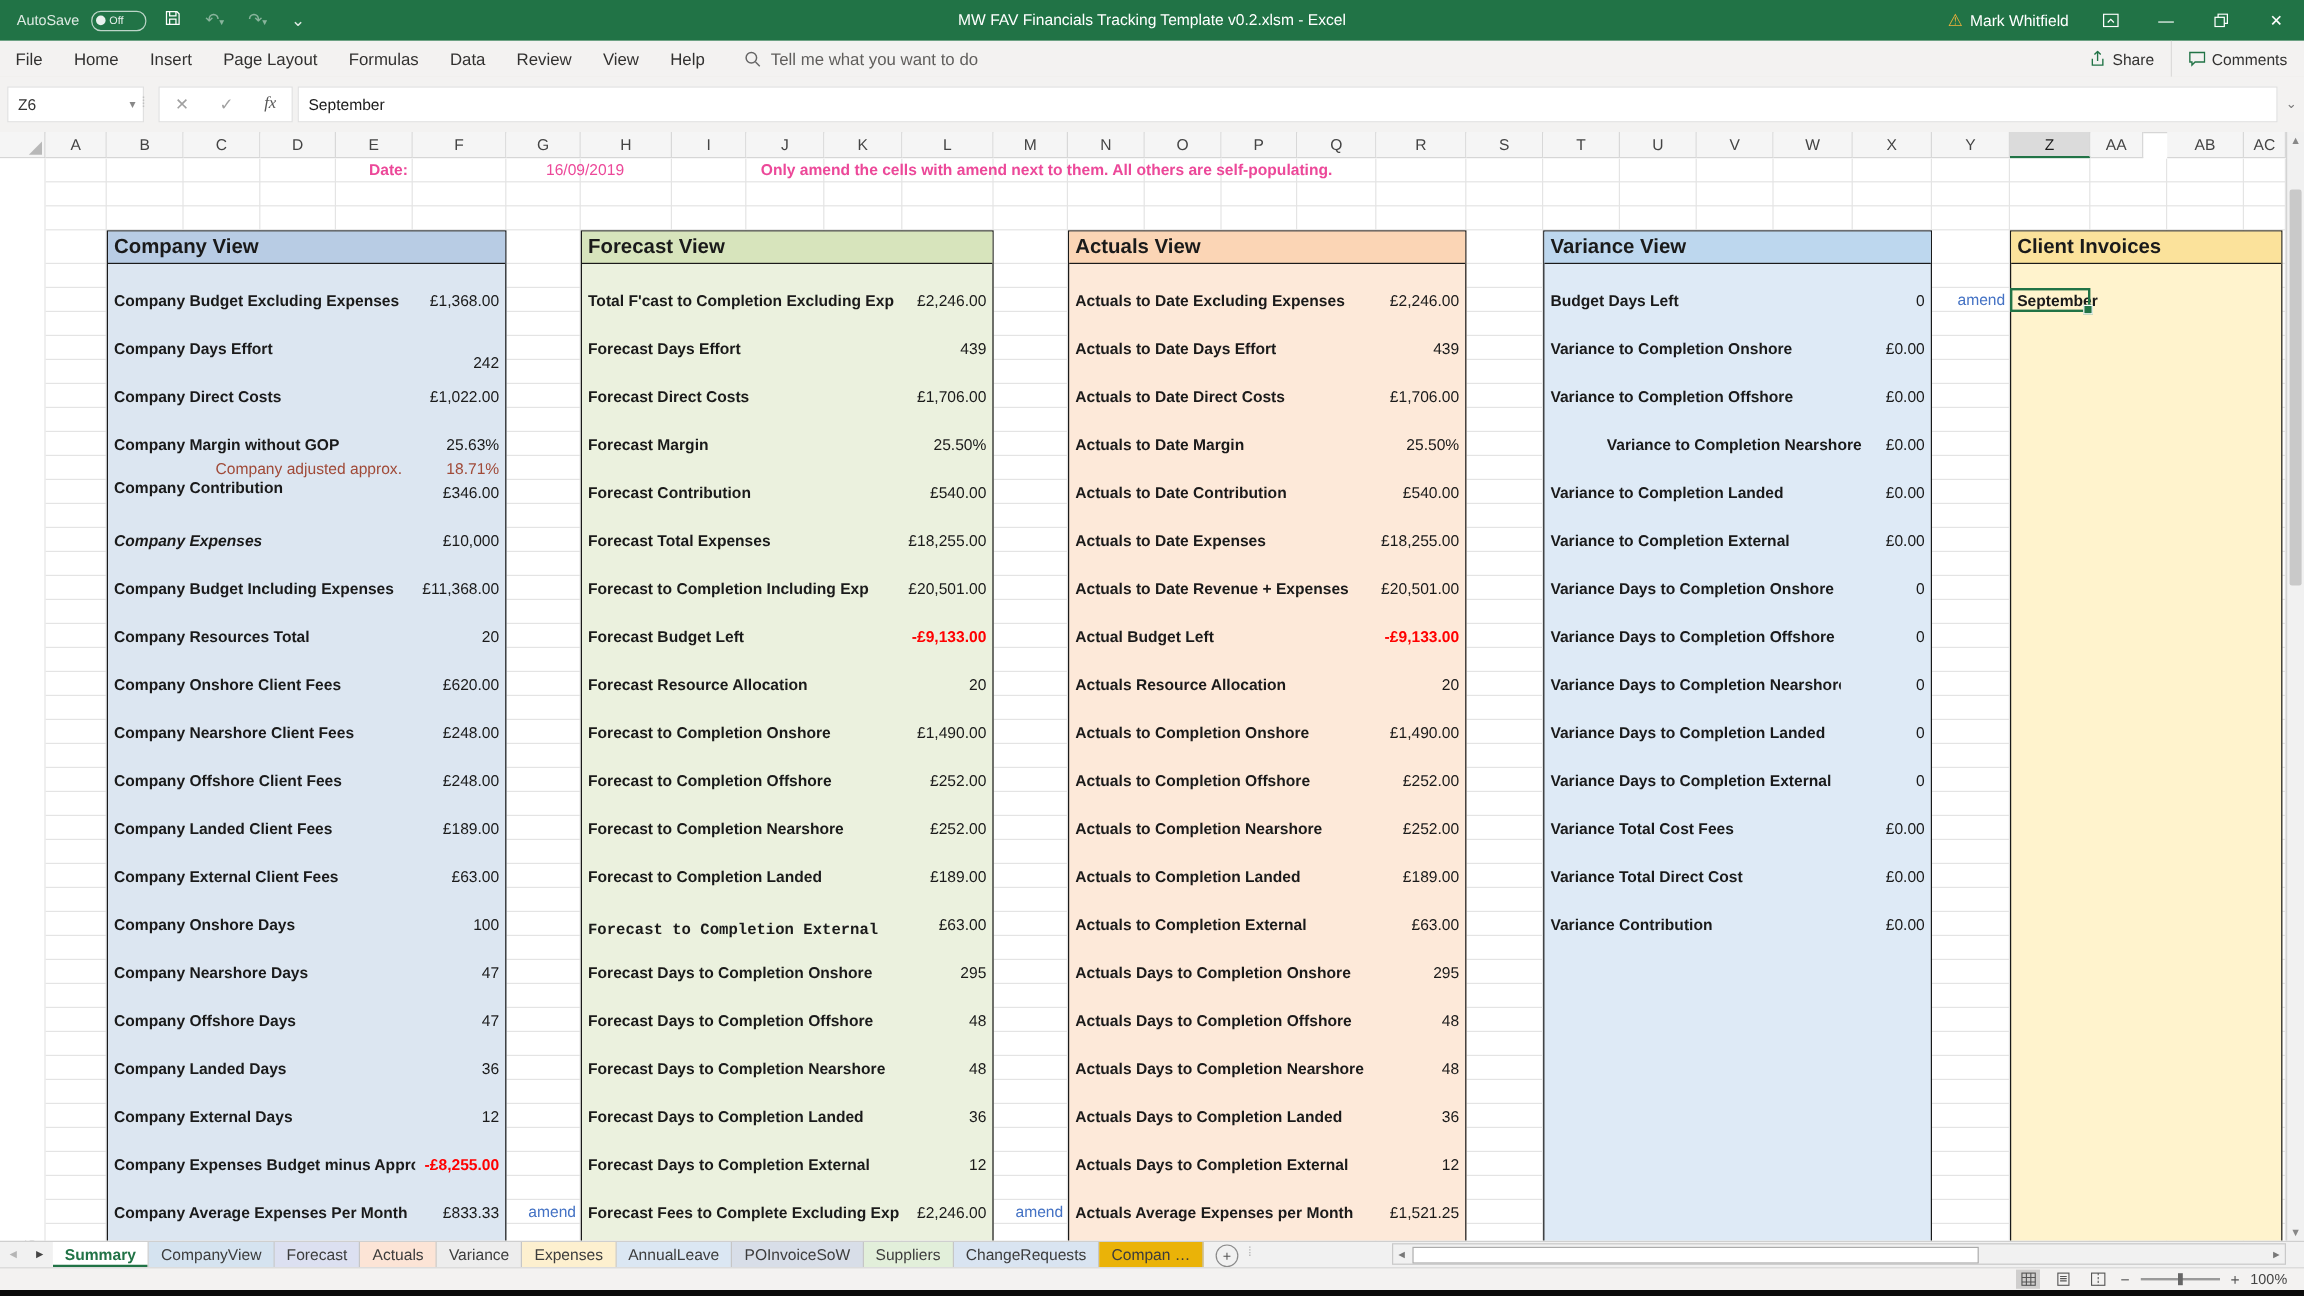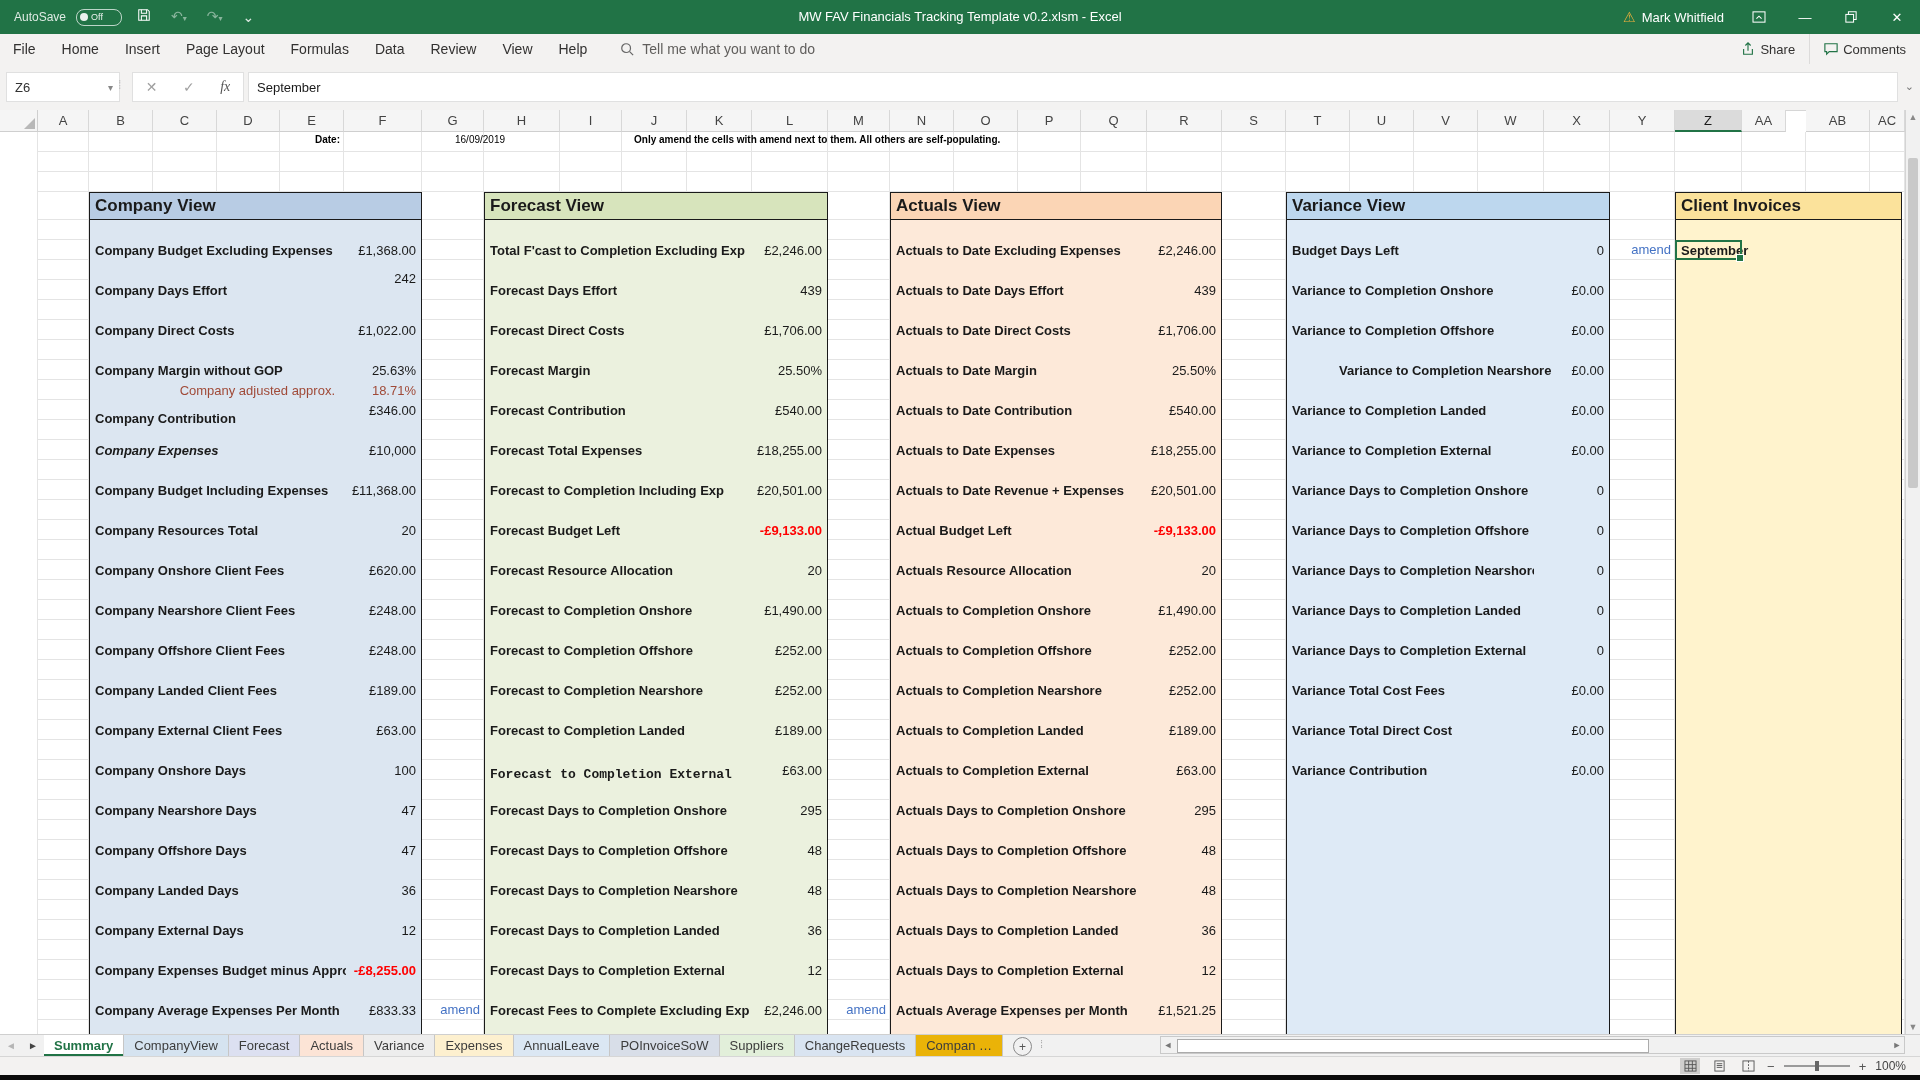--- a/index.html
+++ b/index.html
@@ -51,21 +51,21 @@
          font-size:13px;color:#444;}
   .col-h.sel{background:#dbdbdb;border-bottom:2px solid #217346;color:#1a1a1a;}
   .row-h{position:absolute;left:0;width:38px;background:#f5f5f5;border-right:1px solid #cfcfcf;
          border-bottom:1px solid #dcdcdc;box-sizing:border-box;text-align:right;padding-right:7px;
          font-size:12px;color:#555;}
   .row-h.sel{background:#dbdbdb;border-right:2px solid #217346;color:#217346;}
   
   #grid{position:absolute;left:0;top:132px;width:1905px;height:902px;background:#fff;overflow:hidden;}
   .vline{position:absolute;top:0;bottom:0;width:1px;background:#e4e4e4;}
   .hline{position:absolute;left:38px;right:0;height:1px;background:#e4e4e4;}
-  .cellR{position:absolute;font-size:10px;color:#000000;white-space:nowrap;}
+  .cellR{position:absolute;font-size:13px;color:#ec4899;white-space:nowrap;}
   .bold{font-weight:bold;}
   
   .panel{position:absolute;border:1.5px solid #1a1a1a;box-sizing:border-box;}
   .panel-h{height:27px;border-bottom:1.5px solid #1a1a1a;box-sizing:border-box;display:flex;align-items:center;
            padding-left:5px;font-size:17px;font-weight:bold;color:#1a1a1a;}
   .pitem-label{position:absolute;left:5px;font-size:13px;font-weight:bold;color:#1a1a1a;white-space:nowrap;
                overflow:hidden;line-height:20px;}
   .pitem-value{position:absolute;right:5px;font-size:13px;color:#1a1a1a;white-space:nowrap;text-align:right;line-height:20px;}
   .red{color:#FF0000;font-weight:bold;}
   .brown{color:#A04A38;font-weight:normal;}
@@ -347,28 +347,28 @@
     <div class="hline" style="top: 867px;"></div>
     <div class="hline" style="top: 887px;"></div>
     <div class="cellR bold" style="right: 1565px; top: 2px;">Date:</div>
     <div class="cellR" style="left: 455px; top: 2px;">16/09/2019</div>
     <div class="cellR bold" style="left: 634px; top: 2px;">Only amend the cells with amend next to them. All others are self-populating.</div>
     <div class="panel" style="left: 89px; top: 60px; width: 333px; height: 852px; background: rgb(220, 230, 241);">
       <div class="panel-h" style="background: rgb(184, 204, 228);">Company View</div>
       <div class="pitem-label" style="top: 48px; height: 20px; width: 251px;">Company Budget Excluding Expenses</div>
       <div class="pitem-value" style="top: 48px;">£1,368.00</div>
       <div class="pitem-label" style="top: 88px; height: 20px; width: 251px;">Company Days Effort</div>
-      <div class="pitem-value" style="top: 76px;">242</div>
+      <div class="pitem-value" style="top: 100px;">242</div>
       <div class="pitem-label" style="top: 128px; height: 20px; width: 251px;">Company Direct Costs</div>
       <div class="pitem-value" style="top: 128px;">£1,022.00</div>
       <div class="pitem-label" style="top: 168px; height: 20px; width: 251px;">Company Margin without GOP</div>
       <div class="pitem-value" style="top: 168px;">25.63%</div>
       <div class="pitem-label brown" style="top: 188px; height: 20px; left: auto; right: 86px; font-weight: normal; text-align: right;">Company adjusted approx.</div>
       <div class="pitem-value brown" style="top: 188px;">18.71%</div>
-      <div class="pitem-label" style="top: 216px; height: 20px; width: 251px;">Company Contribution</div>
+      <div class="pitem-label" style="top: 204px; height: 20px; width: 251px;">Company Contribution</div>
       <div class="pitem-value" style="top: 208px;">£346.00</div>
       <div class="pitem-label" style="top: 248px; height: 20px; width: 251px; font-style: italic;">Company Expenses</div>
       <div class="pitem-value" style="top: 248px;">£10,000</div>
       <div class="pitem-label" style="top: 288px; height: 20px; width: 251px;">Company Budget Including Expenses</div>
       <div class="pitem-value" style="top: 288px;">£11,368.00</div>
       <div class="pitem-label" style="top: 328px; height: 20px; width: 251px;">Company Resources Total</div>
       <div class="pitem-value" style="top: 328px;">20</div>
       <div class="pitem-label" style="top: 368px; height: 20px; width: 251px;">Company Onshore Client Fees</div>
       <div class="pitem-value" style="top: 368px;">£620.00</div>
       <div class="pitem-label" style="top: 408px; height: 20px; width: 251px;">Company Nearshore Client Fees</div>

